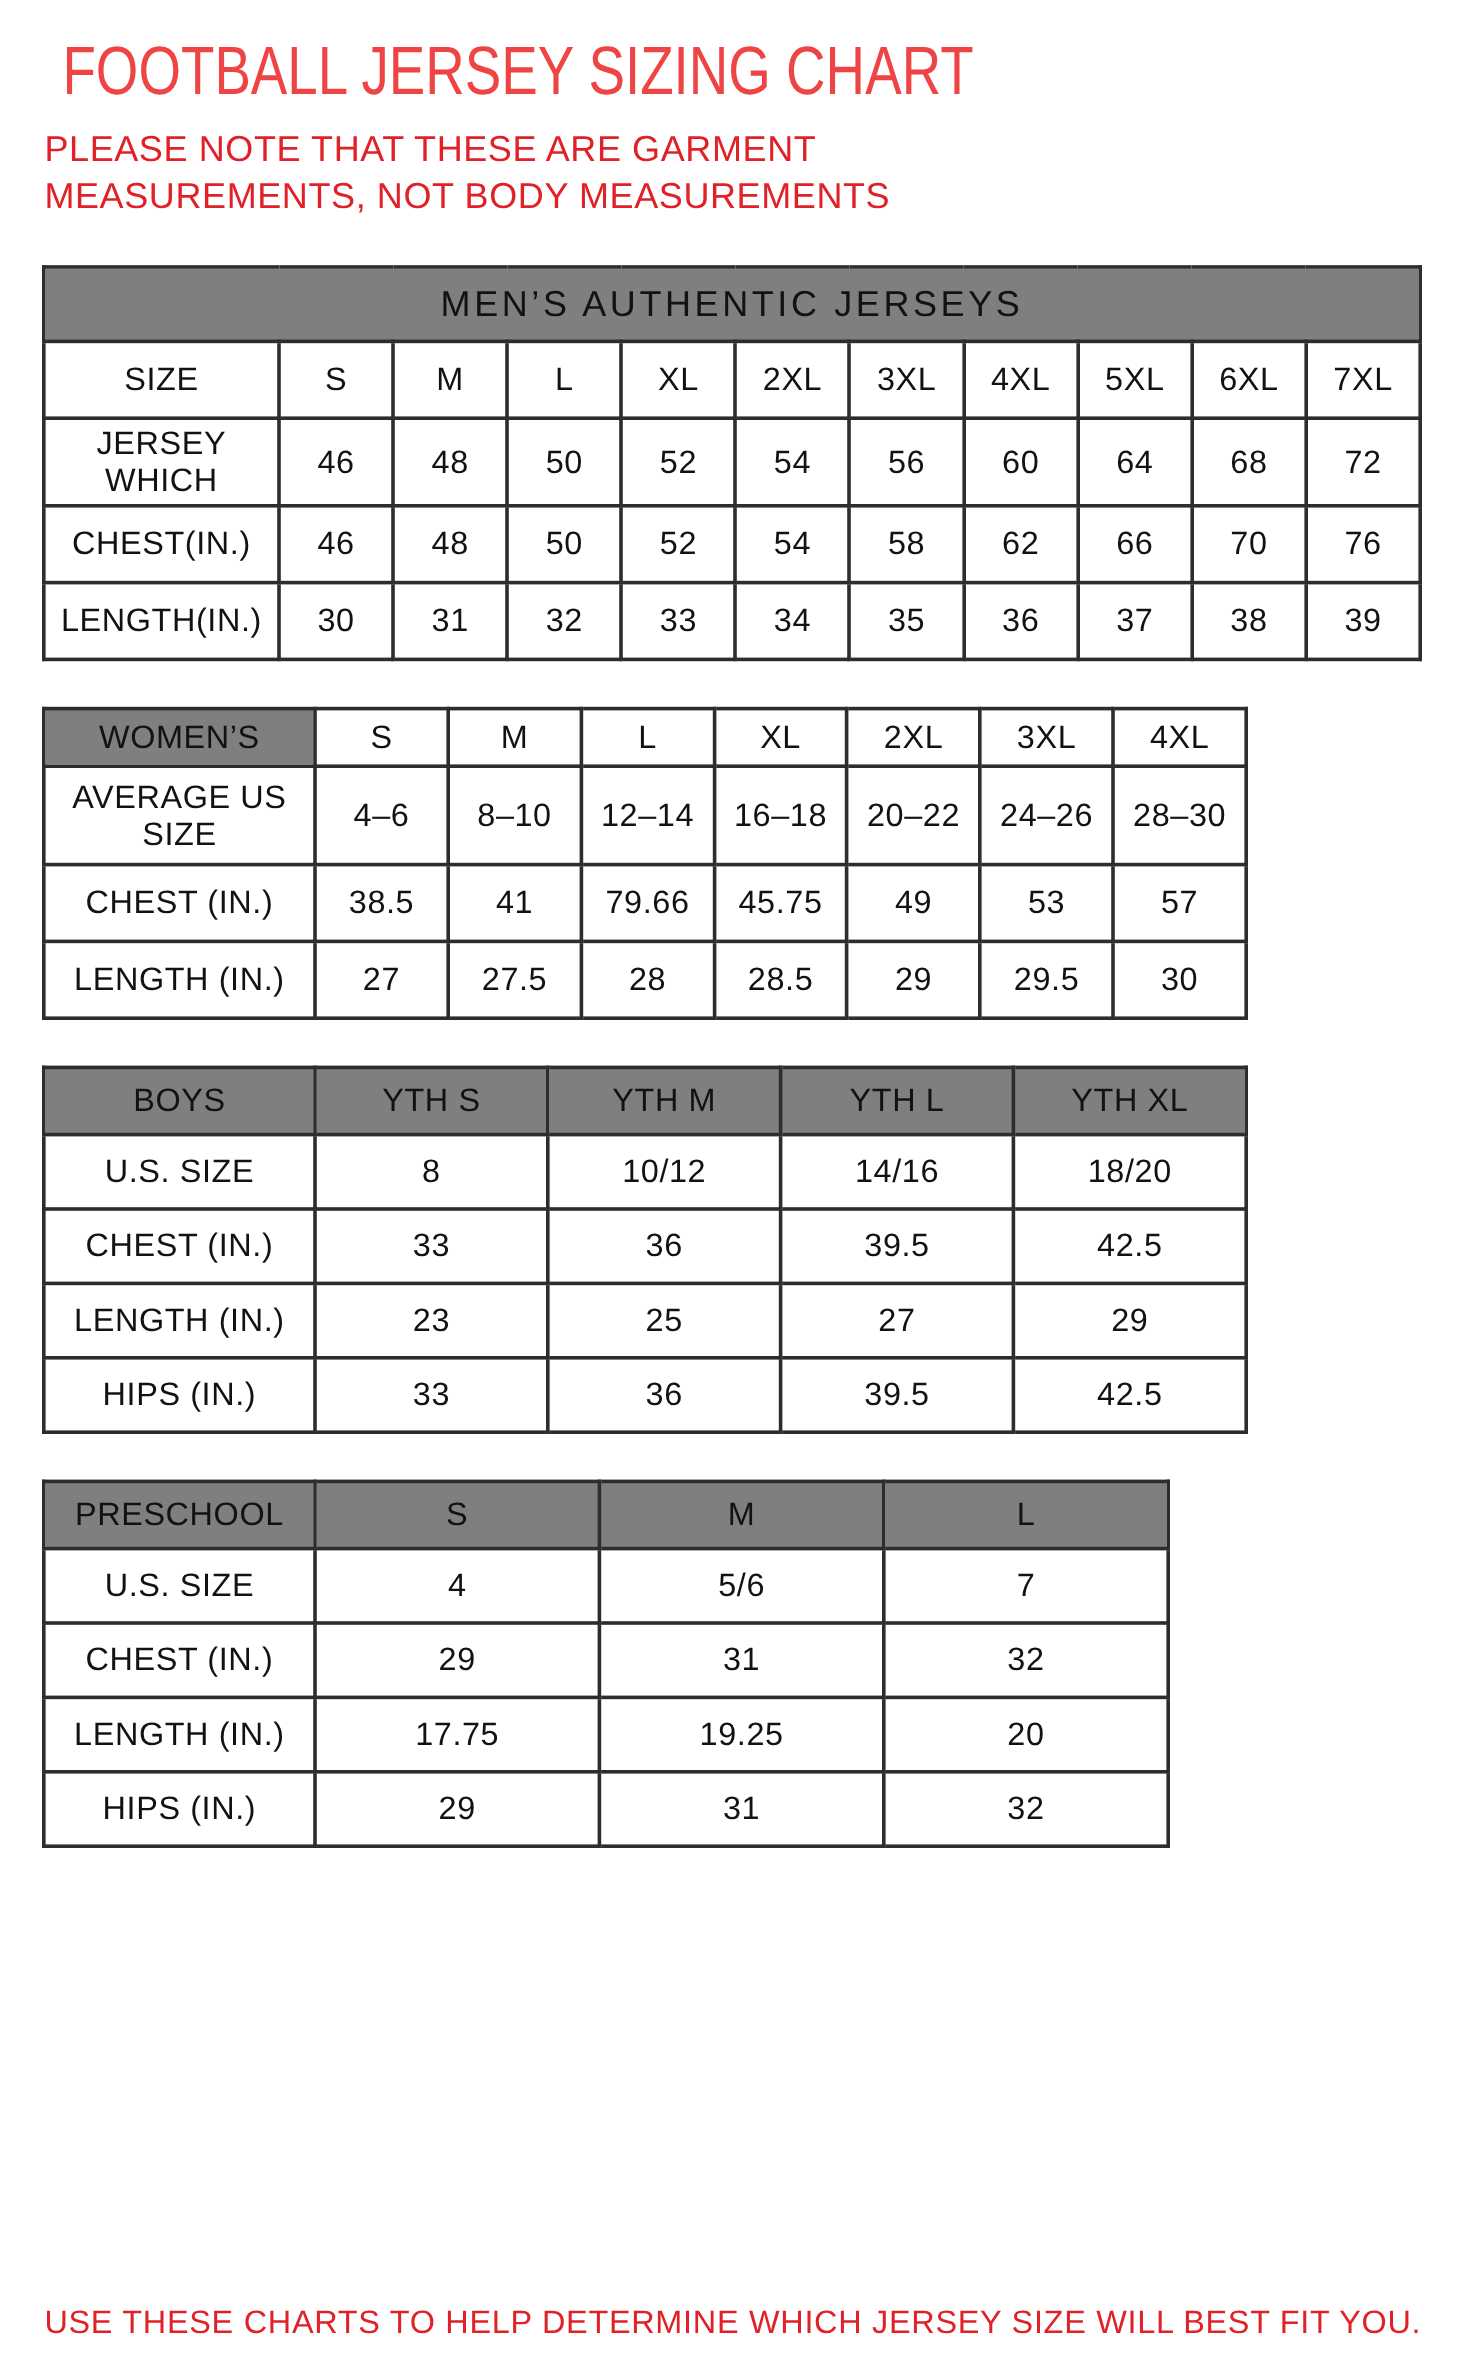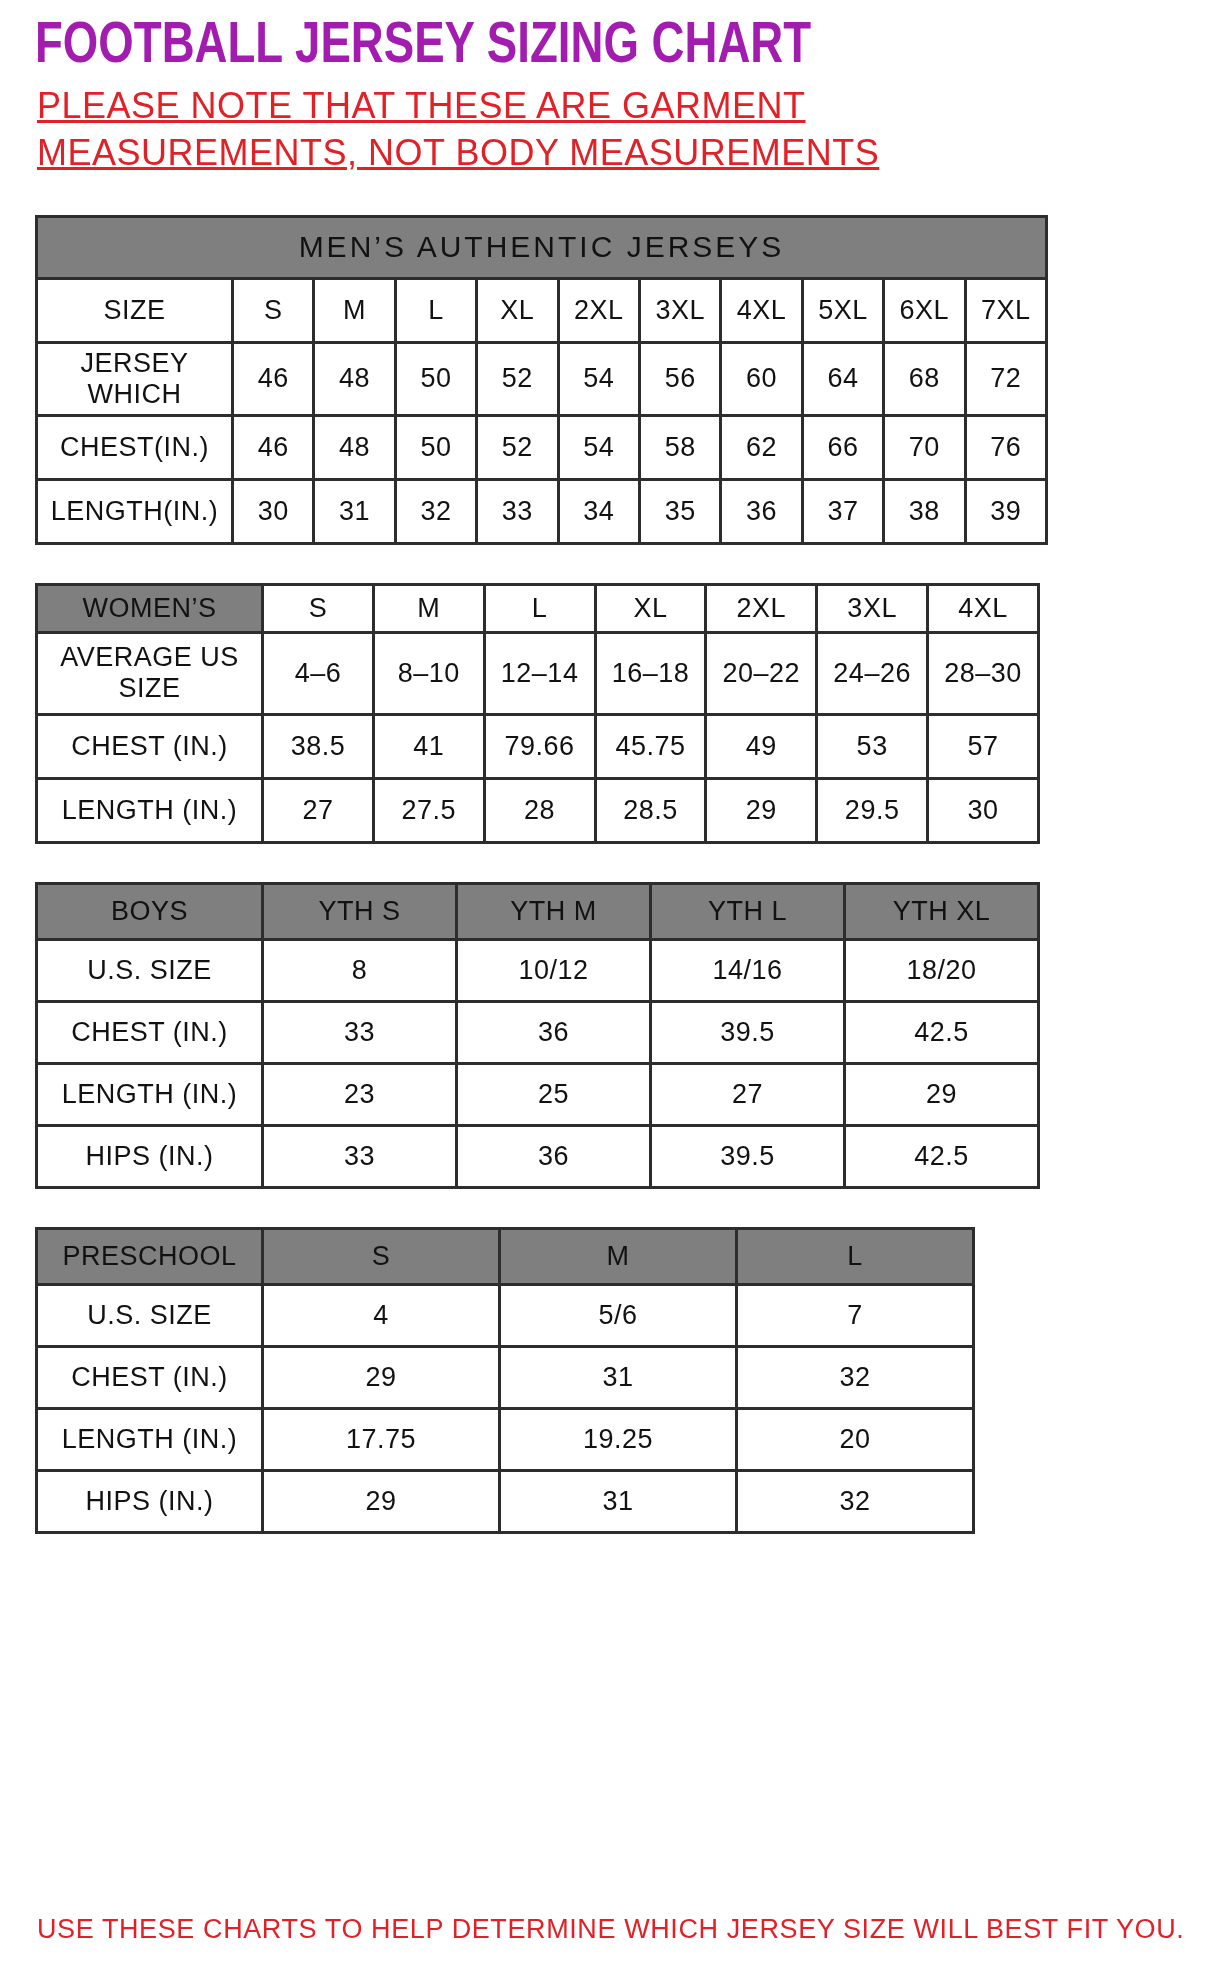--- a/index.html
+++ b/index.html
@@ -7,49 +7,48 @@
   body {
     width: 1220px;
     min-height: 1974px;
     background: #ffffff;
     font-family: "Liberation Sans", sans-serif;
     color: #121212;
   }
   .page { padding: 14px 35px 24px 35px; }
 
   h1.page-title {
-    margin: 0;
+    margin: 17px;
     font-size: 57px;
-    font-weight: 700;
+    font-weight: 400;
     line-height: 1.0;
-    color: #a21caf;
+    color: #ef4444;
     white-space: nowrap;
   }
   h1.page-title .condense {
     display: inline-block;
     transform: scaleX(0.80);
     transform-origin: 0 50%;
   }
 
   .note {
     color: var(--red, #e02127);
-    font-size: 36px;
+    font-size: 30px;
     line-height: 1.3;
     letter-spacing: 0.5px;
     max-width: 905px;
     margin: 12px 0 14px 2px;
-    text-decoration: underline;
   }
 
   table.sizing-table {
     border-collapse: collapse;
     table-layout: fixed;
     margin-top: 38px;
   }
-  .t-mens      { width: 1013px; margin-top: 16px; }
+  .t-mens      { width: 1150px; margin-top: 16px; }
   .t-womens    { width: 1005px; }
   .t-boys      { width: 1005px; }
   .t-preschool { width: 940px; }
 
   td {
     border: 3px solid var(--border, #2d2d2d);
     text-align: center;
     vertical-align: middle;
     font-size: 27px;
     letter-spacing: 0.5px;

